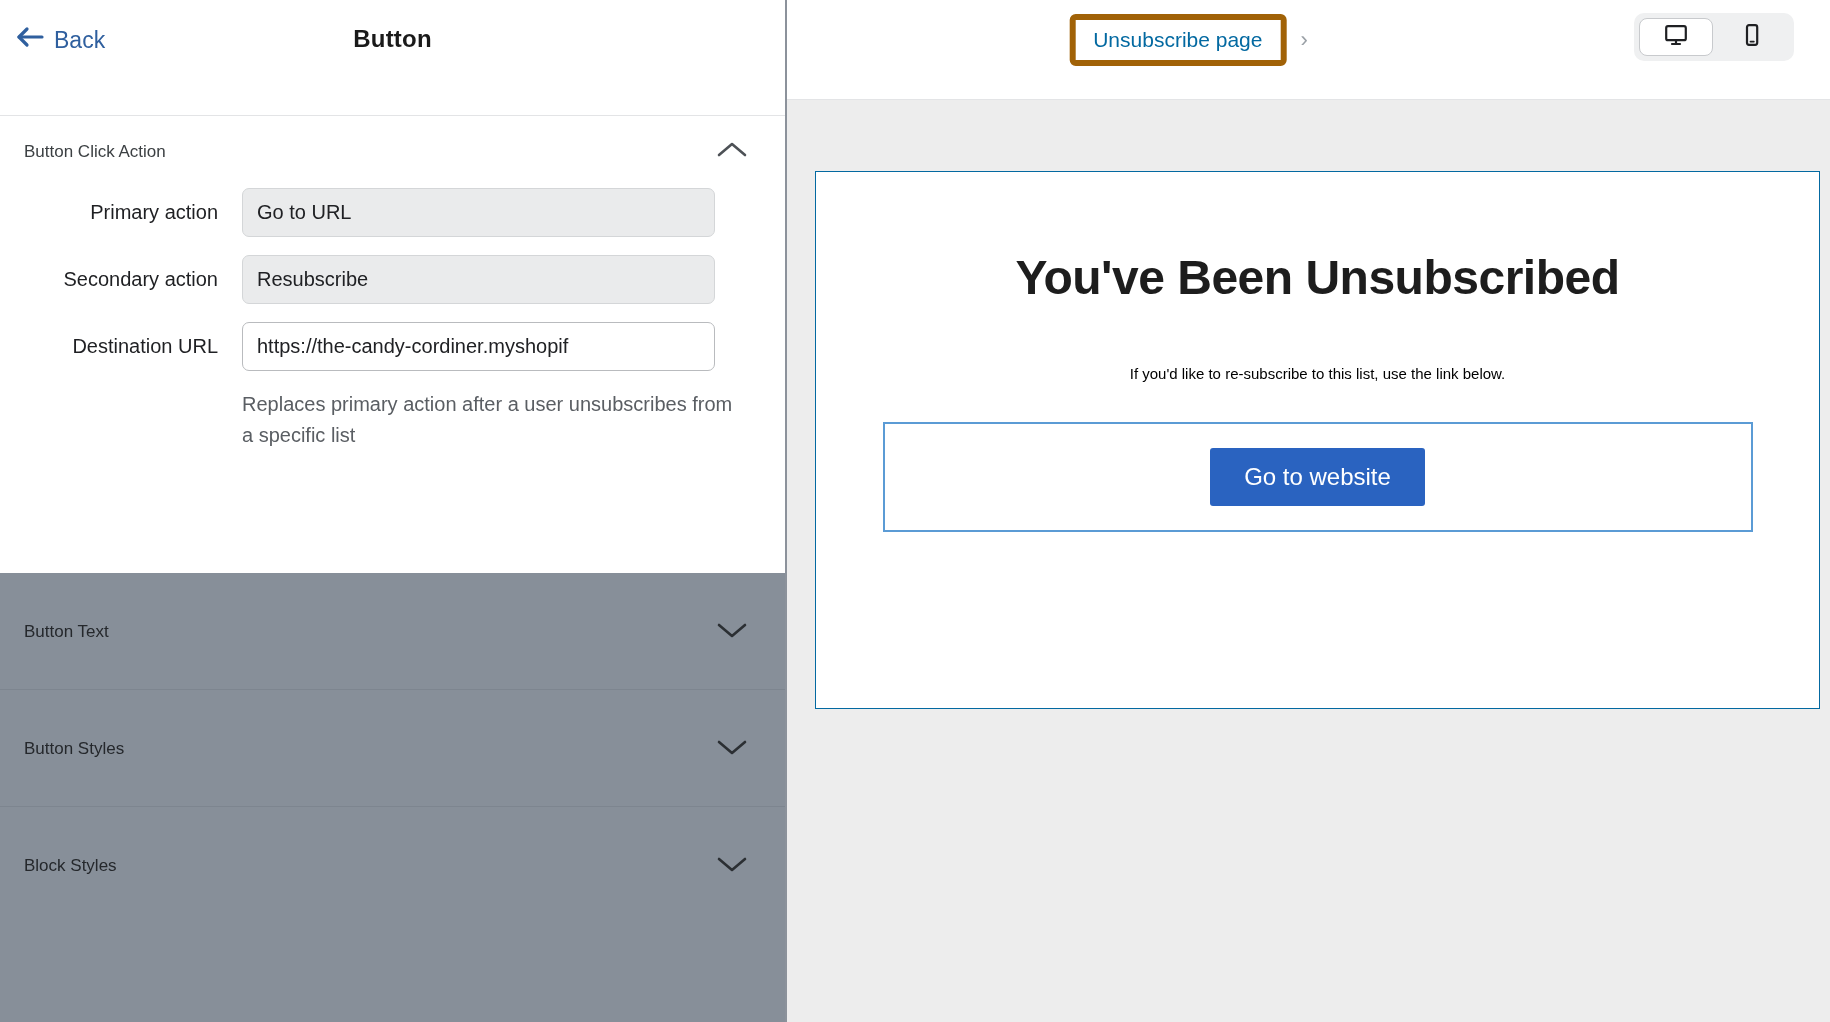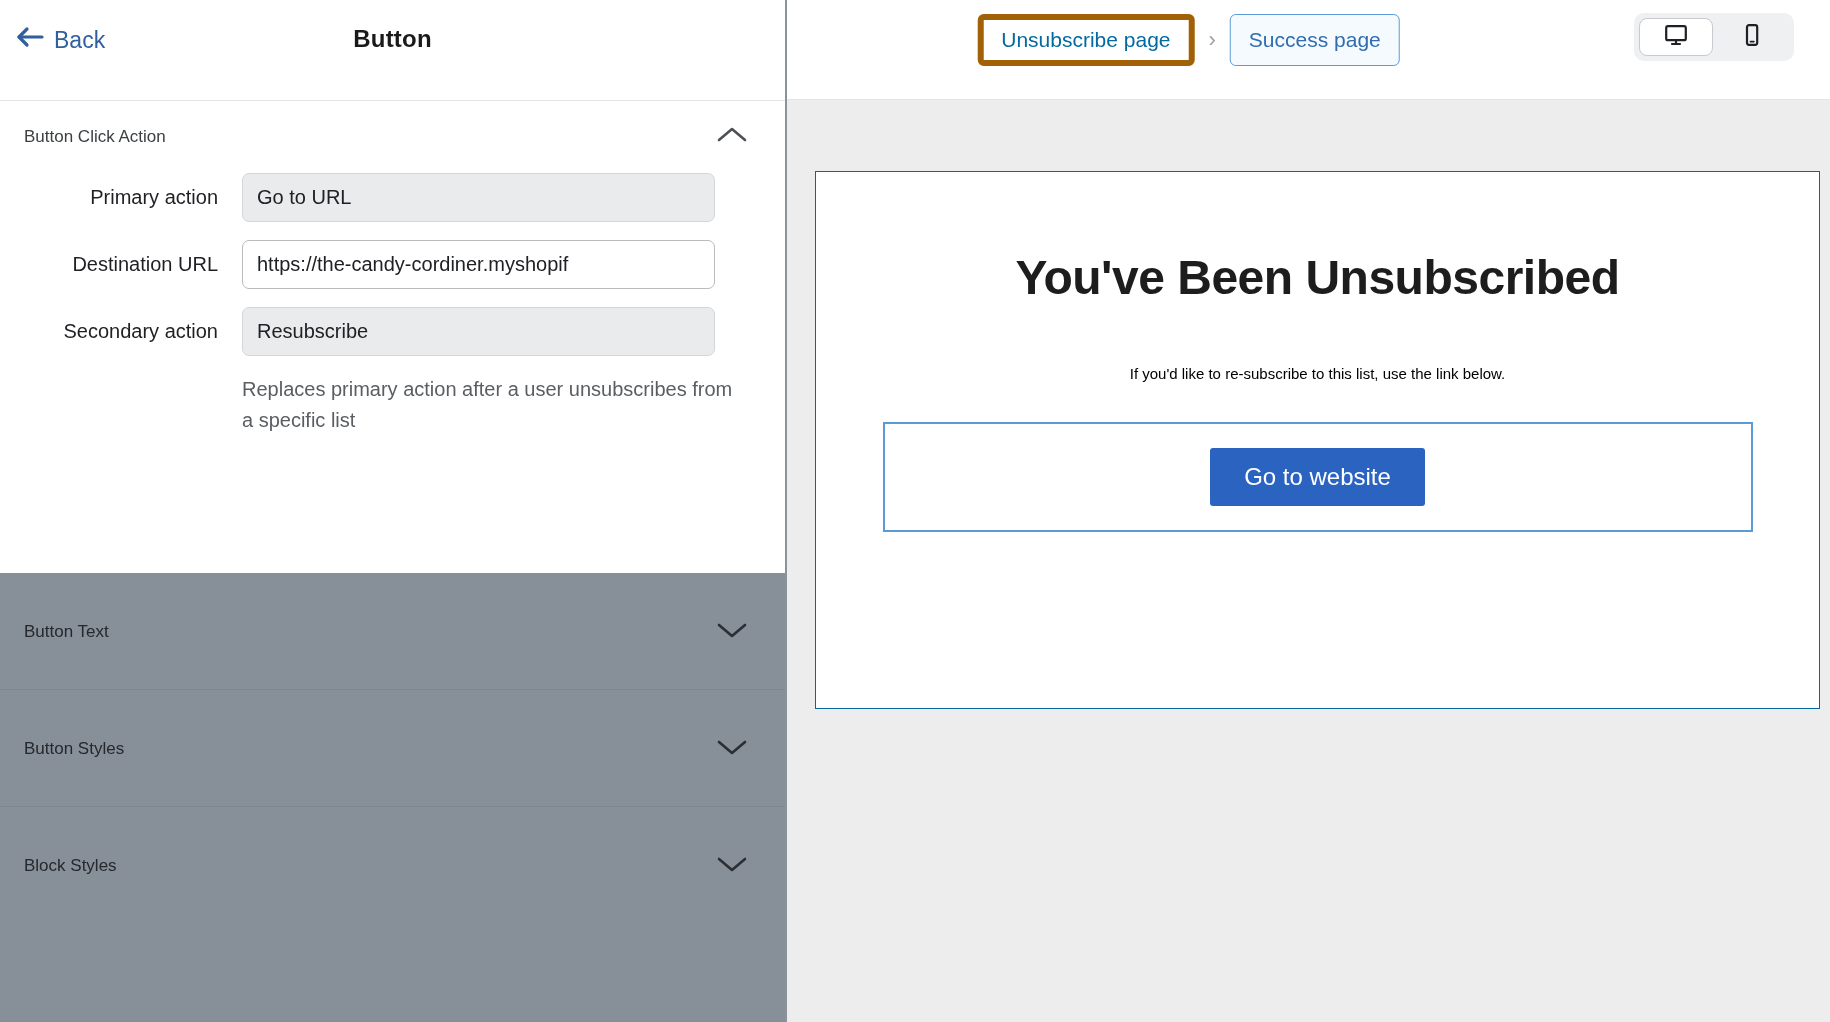--- a/index.html
+++ b/index.html
@@ -26,21 +26,21 @@
     width: 787px;
     height: 1022px;
     background: #ffffff;
     border-right: 2px solid #8c929b;
     overflow: hidden;
     flex: 0 0 787px;
   }
 
   .panel-header {
     position: relative;
-    height: 101px;
+    height: 116px;
     border-bottom: 1px solid #e3e4e6;
     background: #ffffff;
   }
 
   .back-link {
     position: absolute;
     left: 16px;
     top: 25px;
     display: flex;
     align-items: center;
@@ -321,27 +321,27 @@
       </div>
 
       <div class="section-open-body">
 
         <div class="form-row">
           <div class="field-label">Primary action</div>
           <div class="select-box">Go to URL</div>
         </div>
 
         <div class="form-row">
+          <div class="field-label">Secondary action</div>
+          <div class="select-box">Resubscribe</div>
+        </div>
+
+        <div class="form-row">
           <div class="field-label">Destination URL</div>
           <div class="text-input" title="https://">https://the-candy-cordiner.myshopif</div>
-        </div>
-
-        <div class="form-row">
-          <div class="field-label">Secondary action</div>
-          <div class="select-box">Resubscribe</div>
         </div>
 
         <div class="help-text">Replaces primary action after a user unsubscribes from a specific list</div>
       </div>
     </div>
 
     <div class="dim-stack">
 
       <div class="dim-section">
         <div class="section-header">
@@ -379,21 +379,20 @@
     </div>
   </div>
 
   <div class="right-side">
 
     <div class="top-bar">
 
       <div class="crumbs">
         <div class="crumb inactive">Unsubscribe page</div>
         <div class="crumb-sep">›</div>
-        <div class="crumb active">Success page</div>
       </div>
 
       <div class="device-toggle">
         <div class="device-btn selected">
           <span>
             <svg width="24" height="24" viewBox="0 0 24 24" fill="none">
               <rect x="2.2" y="3.2" width="19.6" height="14" rx="1.8" stroke="#1f2023" stroke-width="2.2"></rect>
               <path d="M12 17.2V21M8 21H16" stroke="#1f2023" stroke-width="2.2" stroke-linecap="round"></path>
             </svg>
           </span>

